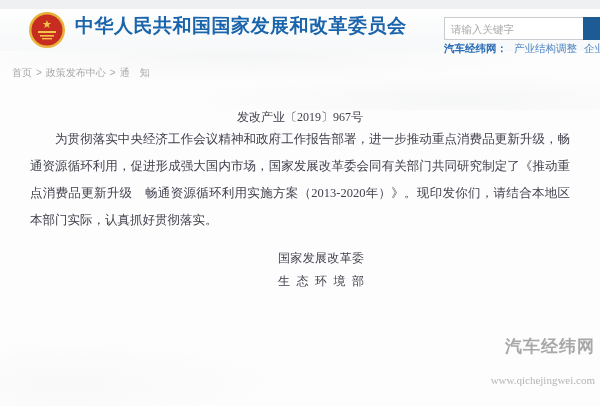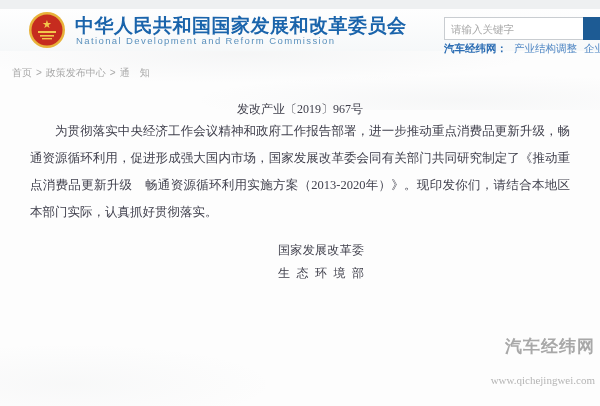--- a/index.html
+++ b/index.html
@@ -39,21 +39,21 @@
 
   .breadcrumb { position:absolute; left:12px; top:66px; font-size:10px; color:#a9a9a9;
     white-space:nowrap; }
   .breadcrumb .sep { margin:0 4px; }
   .crumb { color:#a9a9a9; text-decoration:none;text-align:center; }
 
   .content { position:absolute; left:30px; top:84px; width:540px;
     font-family:"Liberation Serif","DejaVu Serif",serif; color:#40404d; }
   .doc-title { text-align:center; font-size:16.5px; line-height:29px; font-weight:600;
     color:#33333d; letter-spacing:1px; margin-top:14px; }
-  .doc-number { text-align:center; font-size:12px; color:#3e3e4a; margin-top:17px; }
+  .doc-number { text-align:center; font-size:12px; color:#3e3e4a; margin-top:25px; }
   .addressee { margin-top:17px; font-size:12.5px; line-height:27px; }
   .body-para { font-size:12.5px; line-height:27px; text-indent:2em; text-align:justify; }
   .sig-block { margin-top:13px; margin-left:248px; width:86px; font-size:12px;
     line-height:22.5px; color:#3e3e4a; }
   .sig-line { text-align:justify; text-align-last:justify; }
 
   .watermark { position:absolute; right:5px; bottom:20px; text-align:right;
     font-family:Liberation Serif, serif; }
   .wm-name { font-size:17px; font-weight:bold; color:#a8a8a8; letter-spacing:1px; }
   .wm-url { font-size:11px; color:#b5b5b5; margin-top:16px; }
@@ -72,21 +72,20 @@
   <svg class="emblem" viewBox="0 0 38 38">
     <circle cx="19" cy="19" r="18" fill="#e8b23a"></circle>
     <circle cx="19" cy="19" r="15.5" fill="#c62c1f"></circle>
     <text x="19" y="17" font-size="11" fill="#f3c64b" text-anchor="middle">★</text>
     <rect x="10" y="20" width="18" height="2" fill="#f3c64b"></rect>
     <rect x="12" y="24" width="14" height="1.6" fill="#f3c64b"></rect>
     <rect x="14" y="27" width="10" height="1.4" fill="#f3c64b"></rect>
   </svg>
 
   <div class="org-cn">中华人民共和国国家发展和改革委员会</div>
-  <div class="org-en">National Development and Reform Commission</div>
 
   <input class="search-input" type="text" placeholder="请输入关键字" style="">
   <button class="search-btn"></button>
 
   <div class="hot-line">
     <span class="hot-label">汽车经纬网：</span><a class="hot-link" href="#">产业结构调整</a><a class="hot-link" href="#">企业债券</a>
   </div>
 
   <div class="breadcrumb">
     <a class="crumb" href="#">首页</a><span class="sep">&gt;</span><a class="crumb" href="#">政策发布中心</a><span class="sep">&gt;</span><span class="crumb">通　知</span>

